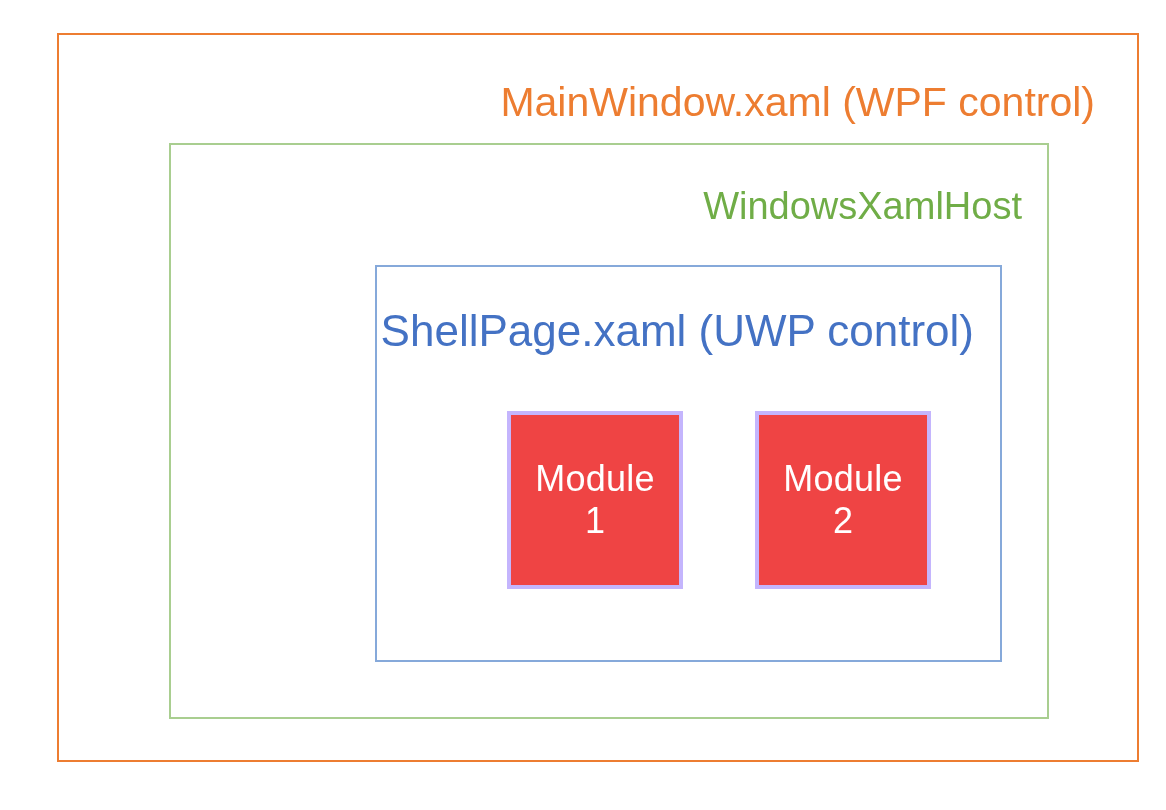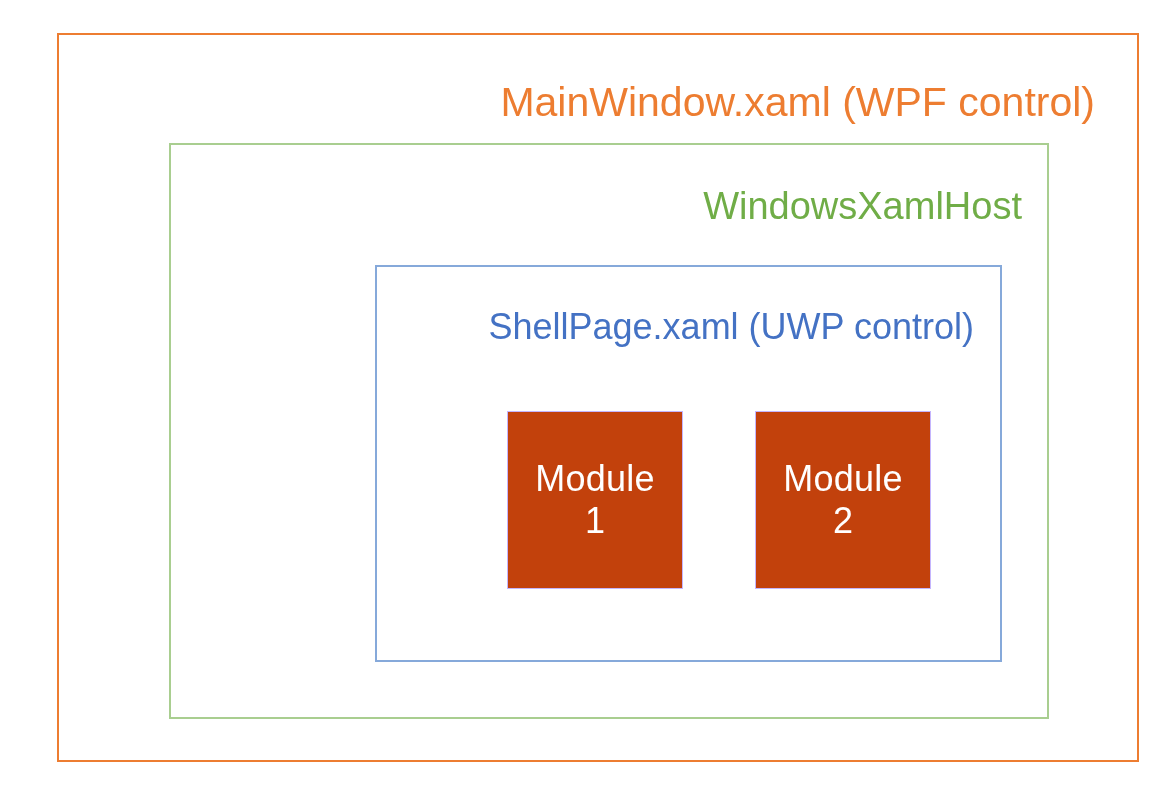--- a/index.html
+++ b/index.html
@@ -79,41 +79,41 @@
     top: 42px;
     right: 25px;
     font-size: 38px;
     color: #70AD47;
     margin-left: 36px;
   }
 
   .label-inner {
     top: 42px;
     right: 26px;
-    font-size: 36px;
+    font-size: 44px;
     color: #4472C4;
   }
 
   
   .modules {
     position: absolute;
     left: 130px;  
     top: 144px;   
     width: 425px;
     height: 178px;
   }
 
   .module-box {
     position: absolute;
     top: 0;
     width: 176px;
     height: 178px;
     box-sizing: border-box;
-    background: #c2410c;
-    border: 1px solid #c4b5fd;
+    background: #ef4444;
+    border: 4px solid #c4b5fd;
     display: flex;
     flex-direction: column;
     align-items: center;
     justify-content: center;
     color: #ffffff;
     font-size: 36px;
     line-height: 1.18;
     text-align: center;
     letter-spacing: 0.2px;
   }

